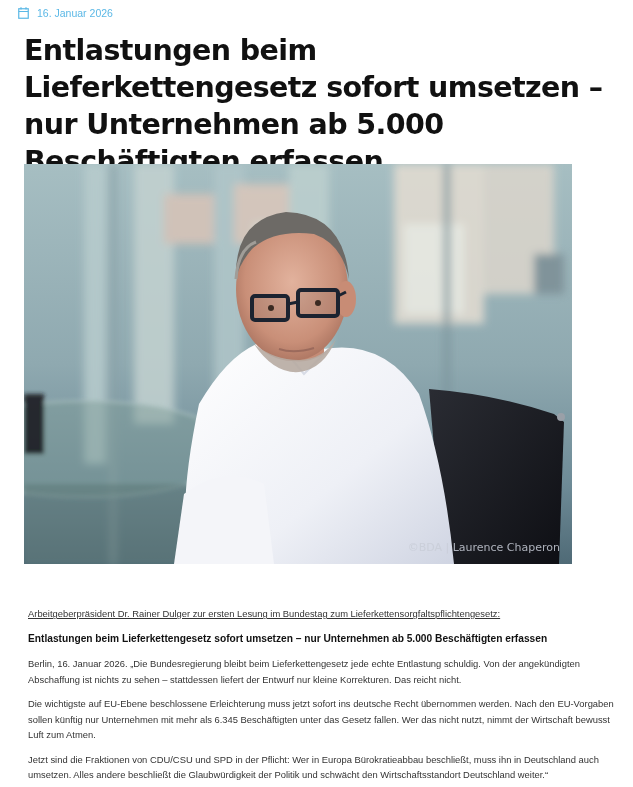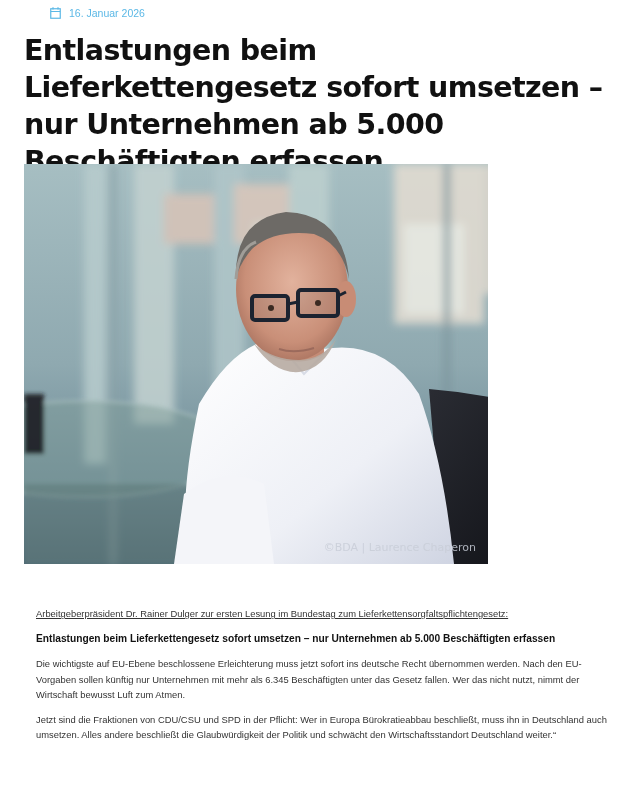--- a/index.html
+++ b/index.html
@@ -17,41 +17,40 @@
     }
     .date-row {
       position: absolute;
       left: 18px;
       top: 7px;
       display: flex;
       align-items: center;
       gap: 8px;
       color: #5bb8e6;
       font-size: 10.5px;
-      margin-left: 32px;
     }
     .date-row svg { display: block; }
     .headline {
       position: absolute;
       left: 24px;
       top: 32px;
       width: 590px;
       margin: 0;
       font-family: "DejaVu Sans", sans-serif;
       font-weight: bold;
       font-size: 28.5px;
       line-height: 37px;
       letter-spacing: -0.6px;
       color: #111111;
     }
     .photo {
       position: absolute;
       left: 24px;
       top: 164px;
-      width: 464px;
+      width: 548px;
       height: 400px;
       overflow: hidden;
       background: linear-gradient(180deg, #9fb8bd 0%, #93adb3 45%, #7c98a3 75%, #5f7a86 100%);
     }
     .photo svg { display: block; }
     .photo-credit {
       position: absolute;
       right: 12px;
       bottom: 10px;
       color: rgba(200, 205, 215, 0.85);
@@ -60,21 +59,21 @@
     }
     .article {
       position: absolute;
       left: 24px;
       top: 606px;
       width: 592px;
       font-size: 9.4px;
       line-height: 15.5px;
       color: #333333;
     }
-    .article p { margin: 0 0 9px 12px; }
+    .article p { margin: 0 0 9px 4px; }
     .kicker {
       text-decoration: underline;
       color: #333333;
     }
     .subhead {
       font-weight: bold;
       color: #111111;
       font-size: 10.2px;
       margin-top: 4px !important;
       margin-bottom: 10px !important;
@@ -178,15 +177,16 @@
 
     <path d="M 230 180 Q 250 210 275 208 Q 300 205 312 175 Q 300 195 275 196 Q 250 196 230 180 Z" fill="#b7aba2" opacity="0.9"></path>
     <path d="M 255 185 Q 270 190 290 184" fill="none" stroke="#9b6a5c" stroke-width="2"></path>
   </svg>
   <div class="photo-credit">©BDA | Laurence Chaperon</div>
 </div>
 
 <div class="article">
   <p class="kicker">Arbeitgeberpräsident Dr. Rainer Dulger zur ersten Lesung im Bundestag zum Lieferkettensorgfaltspflichtengesetz:</p>
   <p class="subhead">Entlastungen beim Lieferkettengesetz sofort umsetzen – nur Unternehmen ab 5.000 Beschäftigten erfassen</p>
+  <p>Berlin, 16. Januar 2026. „Die Bundesregierung bleibt beim Lieferkettengesetz jede echte Entlastung schuldig. Von der angekündigten Abschaffung ist nichts zu sehen – stattdessen liefert der Entwurf nur kleine Korrekturen. Das reicht nicht.</p>
   <p>Die wichtigste auf EU-Ebene beschlossene Erleichterung muss jetzt sofort ins deutsche Recht übernommen werden. Nach den EU-Vorgaben sollen künftig nur Unternehmen mit mehr als 6.345 Beschäftigten unter das Gesetz fallen. Wer das nicht nutzt, nimmt der Wirtschaft bewusst Luft zum Atmen.</p>
   <p>Jetzt sind die Fraktionen von CDU/CSU und SPD in der Pflicht: Wer in Europa Bürokratieabbau beschließt, muss ihn in Deutschland auch umsetzen. Alles andere beschließt die Glaubwürdigkeit der Politik und schwächt den Wirtschaftsstandort Deutschland weiter.“</p>
 </div>
 
 </body></html>

